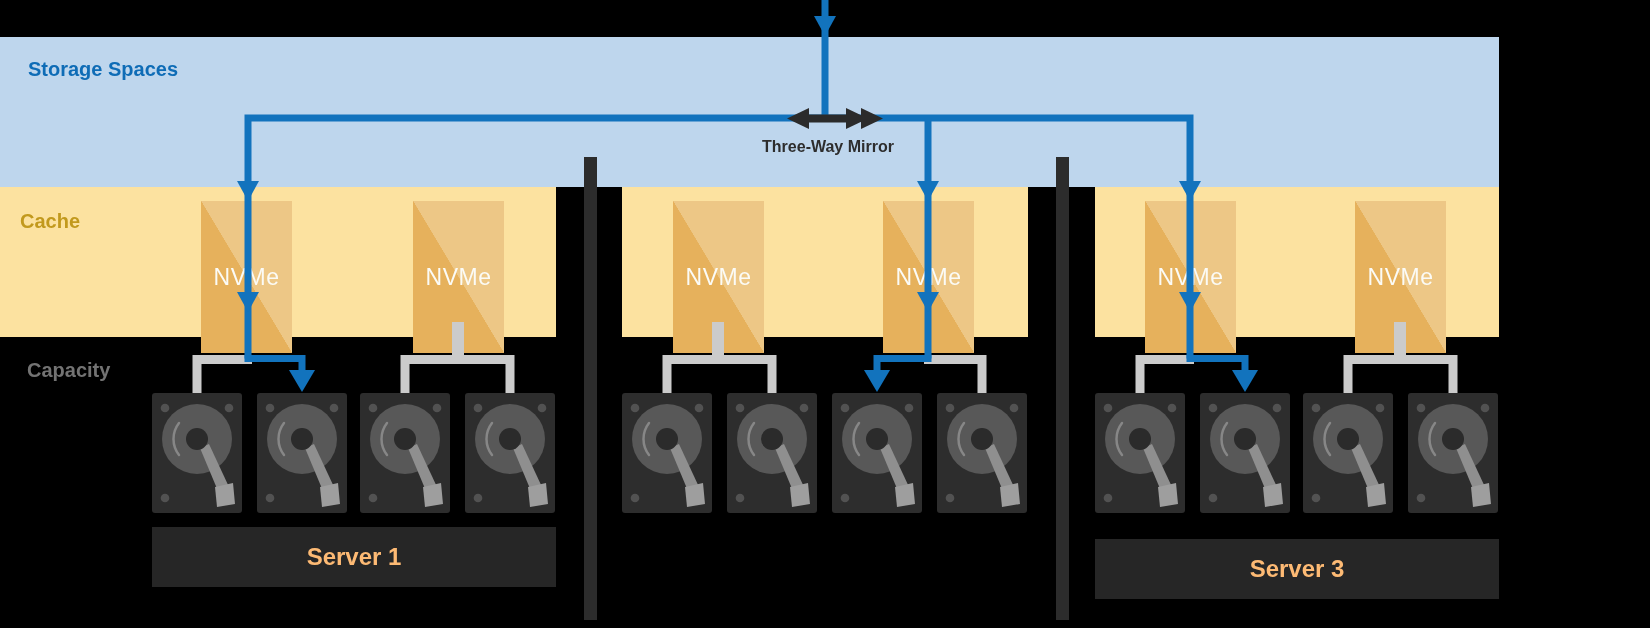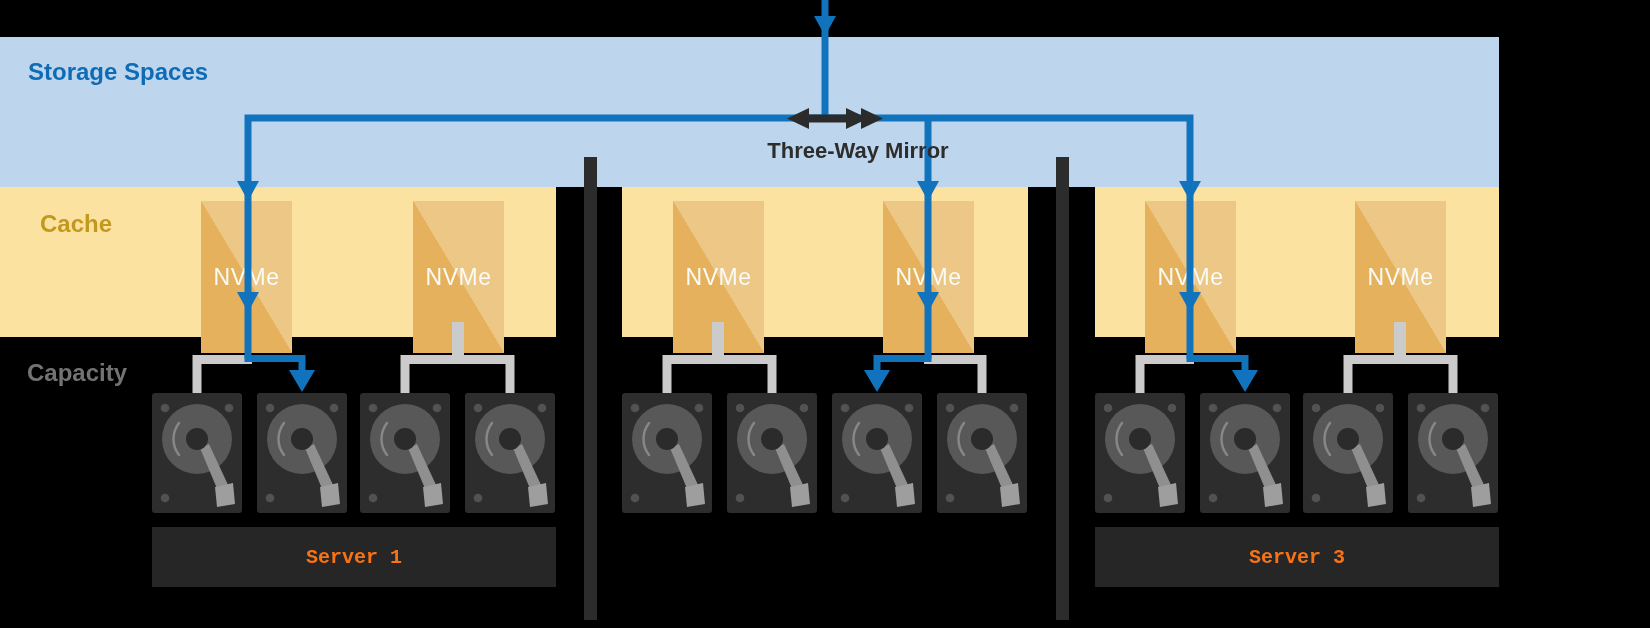--- a/index.html
+++ b/index.html
@@ -6,45 +6,45 @@
   body{width:1650px;height:628px;position:relative;font-family:"Liberation Sans",sans-serif;overflow:hidden;}
   .canvas{position:absolute;left:0;top:0;width:1650px;height:628px;background:#000;}
 
   .band{position:absolute;}
   .band.blue{left:0;top:37px;width:1499px;height:150px;background:var(--blue-band,#bed6ed);}
   .band.yellow{top:187px;height:150px;background:var(--yellow-band,#fce2a0);}
   .band.y1{left:0;width:556px;}
   .band.y2{left:622px;width:406px;}
   .band.y3{left:1095px;width:404px;}
 
-  .layer-label{position:absolute;font-size:24px;font-weight:bold;white-space:nowrap;}
+  .layer-label{position:absolute;font-size:20px;font-weight:bold;white-space:nowrap;}
   .ss-label{left:28px;top:58px;color:var(--blue-text,#0e6cb6);}
-  .cache-label{left:40px;top:210px;color:var(--cache-text,#c2991d);}
+  .cache-label{left:20px;top:210px;color:var(--cache-text,#c2991d);}
   .capacity-label{left:27px;top:359px;color:#737373;}
 
   .separator{position:absolute;top:157px;width:13px;height:463px;background:#2c2c2c;}
   .separator.s1{left:584px;}
   .separator.s2{left:1056px;}
 
   .nvme{position:absolute;top:201px;width:91px;height:152px;
         background:linear-gradient(to bottom left,var(--nvme-light,#edc786) 49.8%,var(--nvme-dark,#e6b15c) 50%);
         display:flex;align-items:center;justify-content:center;}
   .nvme span{color:#fbfbf6;font-size:23px;font-weight:300;letter-spacing:0.5px;}
   .nvme.n1{left:201px;} .nvme.n2{left:413px;} .nvme.n3{left:673px;}
   .nvme.n4{left:883px;} .nvme.n5{left:1145px;} .nvme.n6{left:1355px;}
 
   .overlay{position:absolute;left:0;top:0;pointer-events:none;}
 
-  .mirror-label{position:absolute;left:682px;top:138px;width:352px;text-align:center;
-                font-size:22px;font-weight:600;color:#2d2d2d;}
+  .mirror-label{position:absolute;left:652px;top:138px;width:352px;text-align:center;
+                font-size:16px;font-weight:600;color:#2d2d2d;}
 
   .server-bar{position:absolute;top:527px;width:404px;height:60px;background:#262626;
               display:flex;align-items:center;justify-content:center;}
-  .server-bar span{color:#f97316;font-size:20px;font-weight:bold;font-family:Liberation Mono, monospace;}
-  .server-bar.b1{left:152px;} .server-bar.b2{left:623px;} .server-bar.b3{left:1095px;}
+  .server-bar span{color:#fdba74;font-size:24px;font-weight:bold;}
+  .server-bar.b1{left:152px;} .server-bar.b2{left:623px;} .server-bar.b3{left:1095px;margin-top:12px;}
 
   .disk{position:absolute;top:393px;}
 </style>
 </head>
 <body>
 
 <div class="canvas">
 
   <div class="band blue"></div>
   <div class="band yellow y1"></div>

